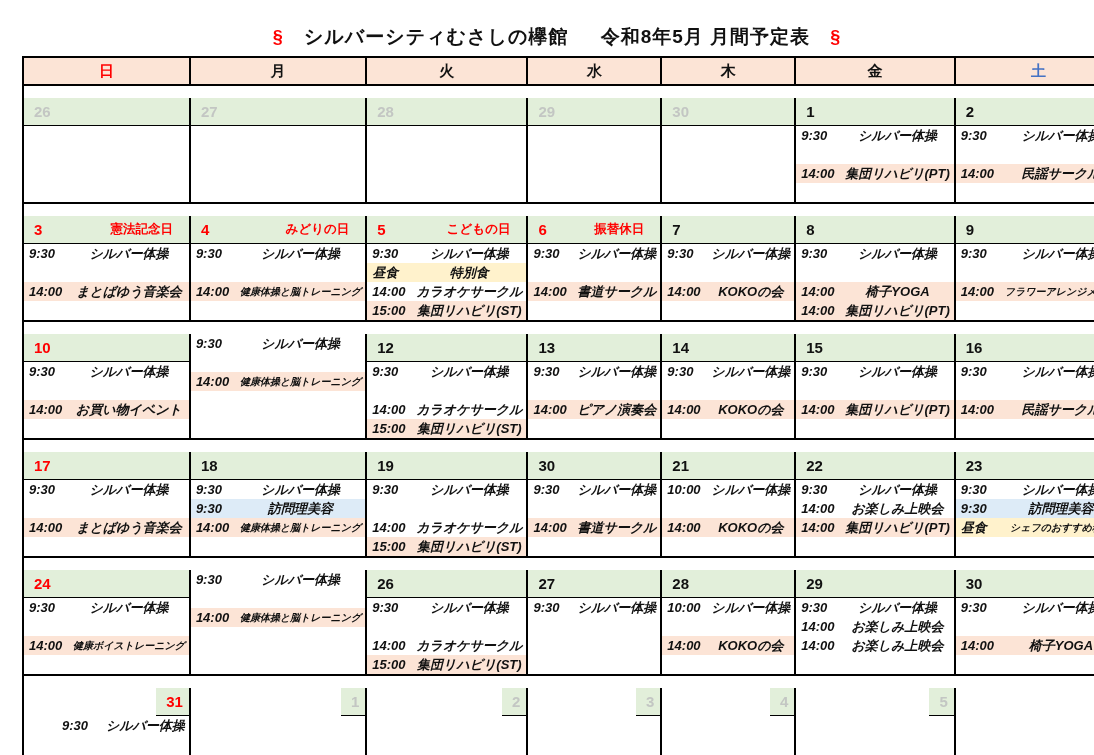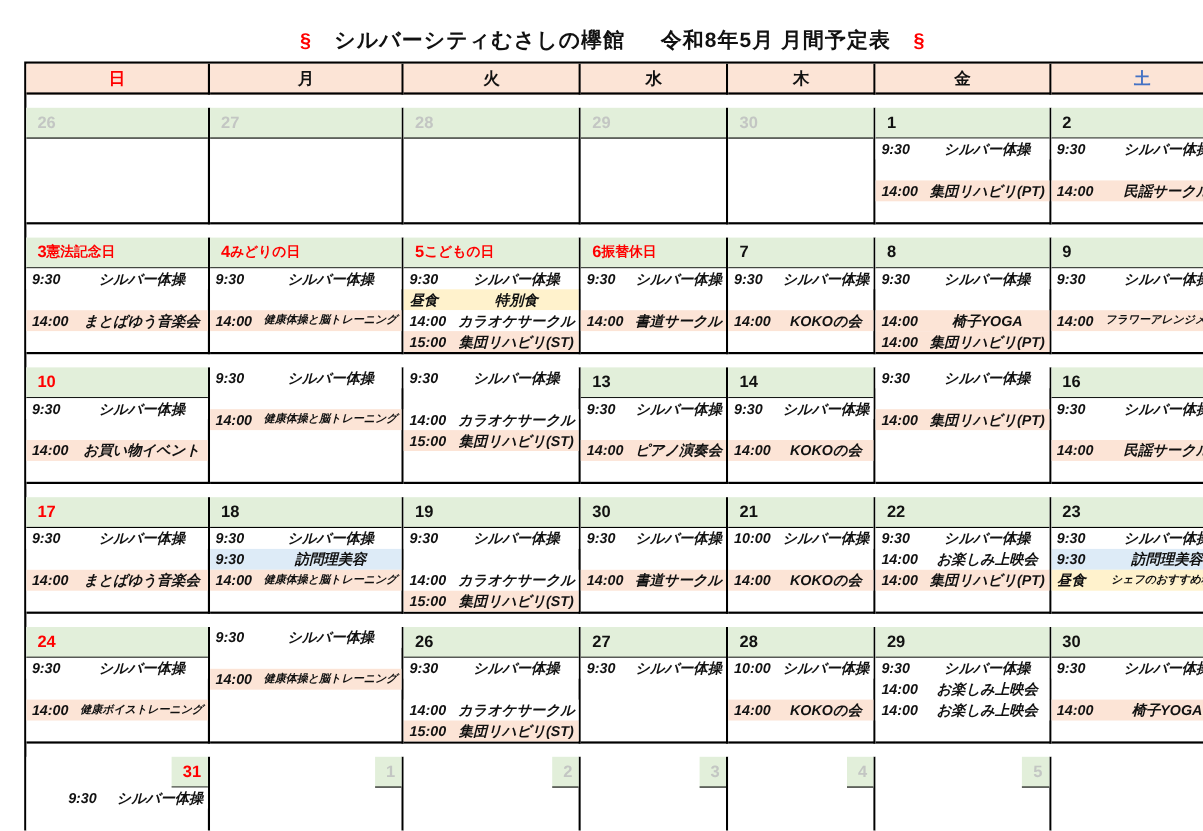--- a/index.html
+++ b/index.html
@@ -12,21 +12,21 @@
   .hcell{background:#fce4d6;border-right:2px solid #000;border-bottom:2px solid #000;
          height:26px;display:flex;align-items:center;justify-content:center;font-size:15px;}
   .hcell:nth-child(7n){border-right:none;}
   .day-cell{border-right:2px solid #000;border-bottom:2px solid #000;display:flex;flex-direction:column;background:#fff;margin-top:12px;}
   .day-cell.last-col{border-right:none;}
   .day-cell.last-row{border-bottom:none;align-items:flex-end;}
   .date-band{background:#e2efda;border-bottom:1px solid #000;height:27px;display:flex;align-items:center;padding:0 6px 0 10px;}
   .date-num{font-size:15px;}
   .date-num.red{color:#ff0000;}
   .date-num.muted{color:#c3c6c3;}
-  .holiday{flex:1;text-align:left;color:#ff0000;font-size:12.5px;padding-right:10px;}
+  .holiday{flex:1;text-align:right;color:#ff0000;font-size:12.5px;padding-right:10px;}
   .cell-content{display:flex;flex-direction:column;font-style:italic;}
   .content-h76{height:76px;}
   .content-h92{height:92px;}
   .event-line{height:19px;display:flex;align-items:center;font-size:13px;line-height:19px;}
   .event-line .time{width:44px;padding-left:5px;flex:none;white-space:nowrap;}
   .event-line .name{flex:1;text-align:center;white-space:nowrap;padding-right:4px;}
   .event-line.small .name{font-size:10px;}
   .slot-empty{height:19px;}
   .bg-white{background:#ffffff;}
   .bg-pink{background:#fce4d6;}
@@ -297,20 +297,23 @@
         </div>
         <div class="slot-empty"></div>
         <div class="event-line bg-pink small">
           <span class="time">14:00</span>
           <span class="name">健康体操と脳トレーニング</span>
         </div>
         <div class="slot-empty"></div>
       </div>
     </div>
     <div class="day-cell">
+      <div class="date-band">
+        <span class="date-num">12</span>
+      </div>
       <div class="cell-content content-h76">
         <div class="event-line bg-white">
           <span class="time">9:30</span>
           <span class="name">シルバー体操</span>
         </div>
         <div class="slot-empty"></div>
         <div class="event-line bg-white">
           <span class="time">14:00</span>
           <span class="name">カラオケサークル</span>
         </div>
@@ -348,20 +351,23 @@
         </div>
         <div class="slot-empty"></div>
         <div class="event-line bg-pink">
           <span class="time">14:00</span>
           <span class="name">KOKOの会</span>
         </div>
         <div class="slot-empty"></div>
       </div>
     </div>
     <div class="day-cell">
+      <div class="date-band">
+        <span class="date-num">15</span>
+      </div>
       <div class="cell-content content-h76">
         <div class="event-line bg-white">
           <span class="time">9:30</span>
           <span class="name">シルバー体操</span>
         </div>
         <div class="slot-empty"></div>
         <div class="event-line bg-pink">
           <span class="time">14:00</span>
           <span class="name">集団リハビリ(PT)</span>
         </div>

